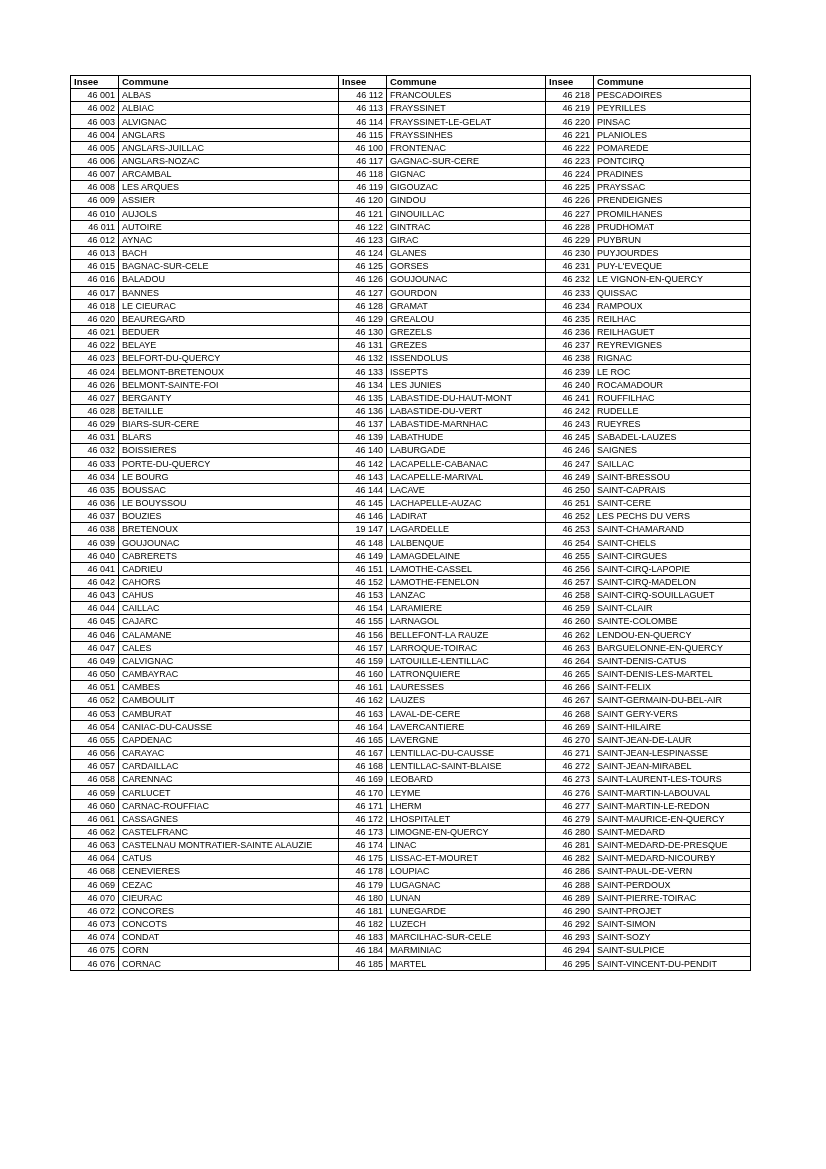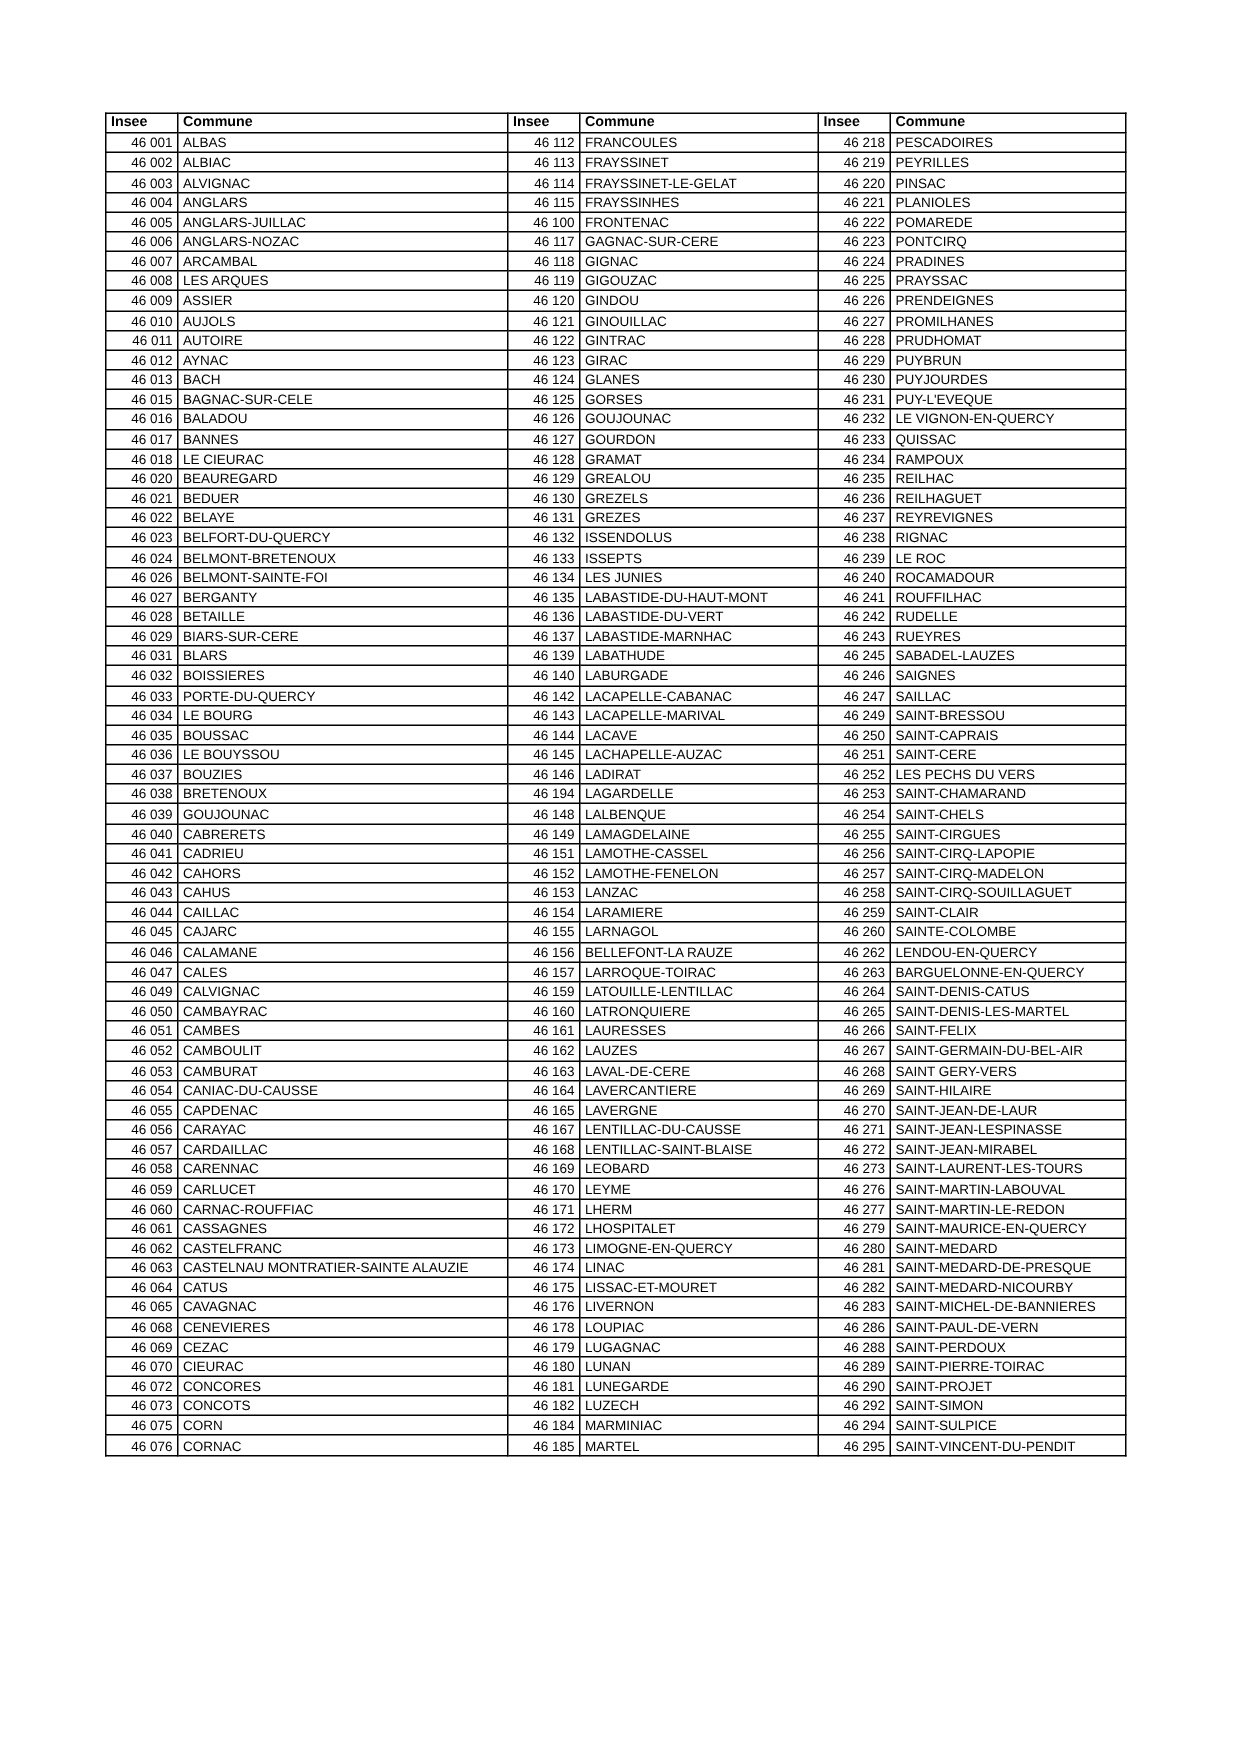--- a/index.html
+++ b/index.html
@@ -329,21 +329,21 @@
           <td class="num">46 037</td>
           <td class="name">BOUZIES</td>
           <td class="num">46 146</td>
           <td class="name">LADIRAT</td>
           <td class="num">46 252</td>
           <td class="name">LES PECHS DU VERS</td>
         </tr>
         <tr>
           <td class="num">46 038</td>
           <td class="name">BRETENOUX</td>
-          <td class="num">46 194</td>
+          <td class="num">19 147</td>
           <td class="name">LAGARDELLE</td>
           <td class="num">46 253</td>
           <td class="name">SAINT-CHAMARAND</td>
         </tr>
         <tr>
           <td class="num">46 039</td>
           <td class="name">GOUJOUNAC</td>
           <td class="num">46 148</td>
           <td class="name">LALBENQUE</td>
           <td class="num">46 254</td>
@@ -535,28 +535,20 @@
         </tr>
         <tr>
           <td class="num">46 064</td>
           <td class="name">CATUS</td>
           <td class="num">46 175</td>
           <td class="name">LISSAC-ET-MOURET</td>
           <td class="num">46 282</td>
           <td class="name">SAINT-MEDARD-NICOURBY</td>
         </tr>
         <tr>
-          <td class="num">46 065</td>
-          <td class="name">CAVAGNAC</td>
-          <td class="num">46 176</td>
-          <td class="name">LIVERNON</td>
-          <td class="num">46 283</td>
-          <td class="name">SAINT-MICHEL-DE-BANNIERES</td>
-        </tr>
-        <tr>
           <td class="num">46 068</td>
           <td class="name">CENEVIERES</td>
           <td class="num">46 178</td>
           <td class="name">LOUPIAC</td>
           <td class="num">46 286</td>
           <td class="name">SAINT-PAUL-DE-VERN</td>
         </tr>
         <tr>
           <td class="num">46 069</td>
           <td class="name">CEZAC</td>
@@ -583,20 +575,28 @@
         </tr>
         <tr>
           <td class="num">46 073</td>
           <td class="name">CONCOTS</td>
           <td class="num">46 182</td>
           <td class="name">LUZECH</td>
           <td class="num">46 292</td>
           <td class="name">SAINT-SIMON</td>
         </tr>
         <tr>
+          <td class="num">46 074</td>
+          <td class="name">CONDAT</td>
+          <td class="num">46 183</td>
+          <td class="name">MARCILHAC-SUR-CELE</td>
+          <td class="num">46 293</td>
+          <td class="name">SAINT-SOZY</td>
+        </tr>
+        <tr>
           <td class="num">46 075</td>
           <td class="name">CORN</td>
           <td class="num">46 184</td>
           <td class="name">MARMINIAC</td>
           <td class="num">46 294</td>
           <td class="name">SAINT-SULPICE</td>
         </tr>
         <tr>
           <td class="num">46 076</td>
           <td class="name">CORNAC</td>

